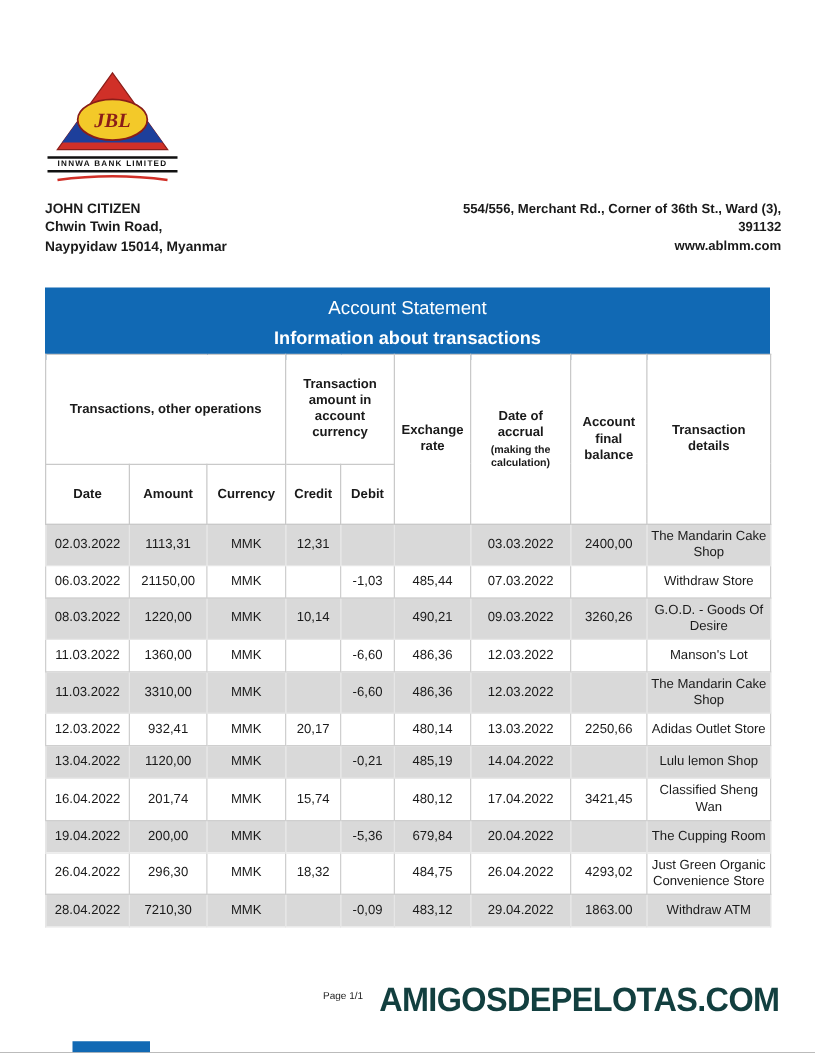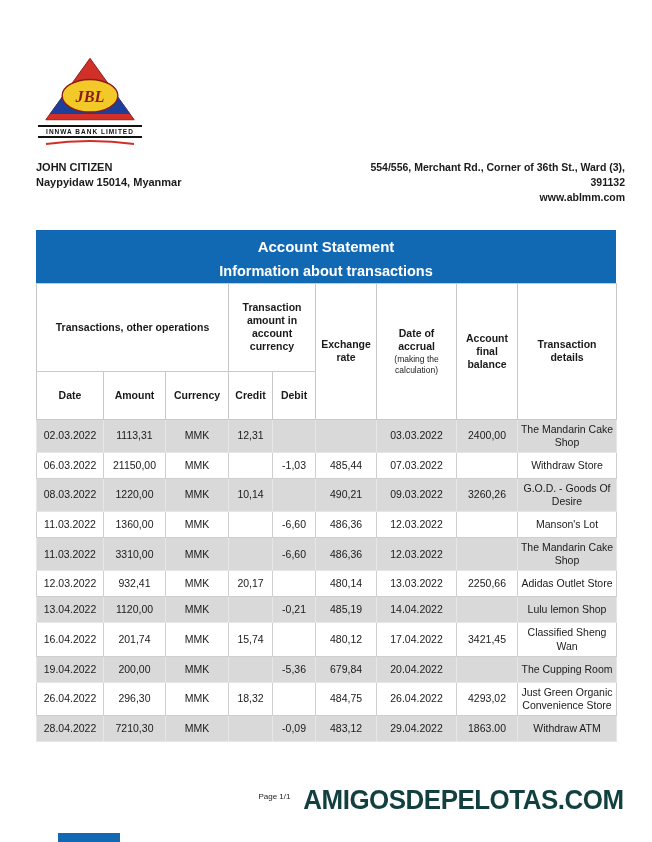--- a/index.html
+++ b/index.html
@@ -35,34 +35,34 @@
   }
   .customer{font-size:11px;font-weight:bold;line-height:1.4;}
   .bank-address{font-size:10.5px;font-weight:bold;line-height:1.45;text-align:right;max-width:300px;}
   
   .title-band{
     position:absolute;left:36px;right:36px;top:230px;
     background:var(--band-blue);
     color:#ffffff;text-align:center;
     padding:8px 0 9px;
   }
-  .title-band .t1{font-size:15px;font-weight:bold;margin-bottom:8px;}
+  .title-band .t1{font-size:15px;font-weight:normal;margin-bottom:8px;}
   .title-band .t2{font-size:14.5px;font-weight:bold;}
   
   table.txn{
     position:absolute;left:36px;top:283px;width:580px;
     border-collapse:collapse;table-layout:fixed;
     font-size:10.5px;
   }
   table.txn th{
     background:#ffffff;border:1px solid #c9c9c9;
     font-weight:bold;text-align:center;vertical-align:middle;
     padding:17px 2px;line-height:1.25;
   }
-  table.txn .note{display:block;font-size:8.5px;font-weight:normal;margin-top:1px;text-align:center;}
+  table.txn .note{display:block;font-size:8.5px;font-weight:bold;margin-top:1px;text-align:center;}
   table.txn td{
     border:1px solid #cfcfcf;background:#ffffff;
     text-align:center;vertical-align:middle;
     padding:3px 2px;line-height:1.25;height:26px;
   }
   table.txn tr.stripe td{background:var(--row-stripe);border-color:#e6e6e6;}
   table.txn thead tr.group th{height:56px;}
   table.txn thead tr.sub th{height:21px;}
   
   .footer{
@@ -95,20 +95,21 @@
     </svg>
     <div class="bank-name-band">INNWA BANK LIMITED</div>
     <svg class="logo-underline" width="96" height="8" viewBox="0 0 96 8">
       <path d="M4,6 Q48,0 92,6" stroke="#d03028" stroke-width="2" fill="none"></path>
     </svg>
   </div>
 
   <div class="addresses">
     <div class="customer">
       <div>JOHN CITIZEN</div>
+      <div>Chwin Twin Road,</div>
       <div>Naypyidaw 15014, Myanmar</div>
     </div>
     <div class="bank-address">
       <div>554/556, Merchant Rd., Corner of 36th St., Ward (3),</div>
       <div>391132</div>
       <div>www.ablmm.com</div>
     </div>
   </div>
 
   <div class="title-band">

